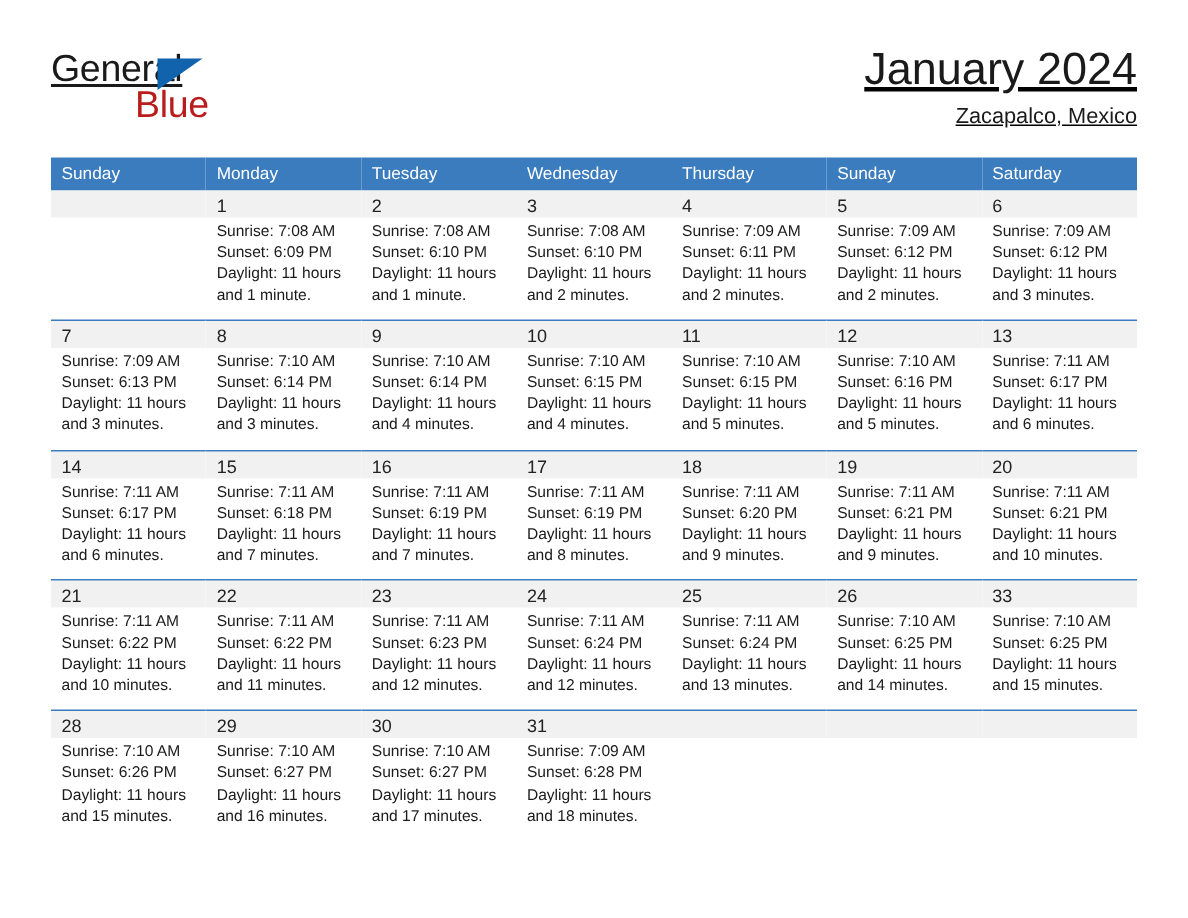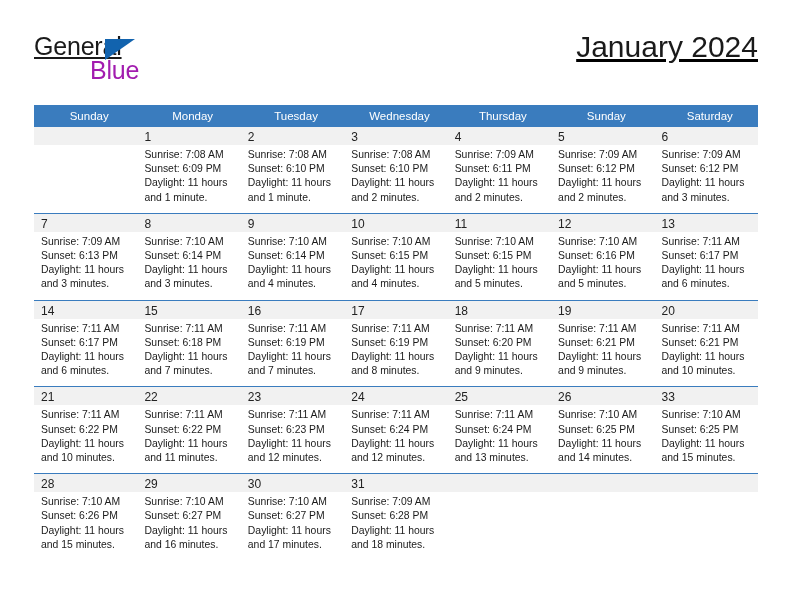--- a/index.html
+++ b/index.html
@@ -55,21 +55,21 @@
     height: 0;
     border-left: 30px solid #1263ae;
     border-bottom: 21px solid transparent;
   }
   .logo-blue {
     position: absolute;
     left: 56px;
     top: 24px;
     font-size: 25px;
     letter-spacing: -0.2px;
-    color: #a21caf;
+    color: #b91c1c;
     font-family: "Liberation Sans", sans-serif;
   }
 
   .title-block {
     position: absolute;
     right: 0;
     top: 0;
     text-align: right;
     text-decoration: underline;
   }
@@ -94,21 +94,21 @@
     top: 105px;
     width: 724px;
     border-collapse: collapse;
     table-layout: fixed;
   }
   .calendar th {
     background: #3a7cbe;
     color: #ffffff;
     font-size: 11.5px;
     font-weight: normal;
-    text-align: center;
+    text-align: left;
     padding: 5px 0 5px 7px;
     height: 11px;
     border: none;
   }
   .week-row > td {
     padding: 0;
     vertical-align: top;
     border-top: 1px solid #3a7cbe;
     border-bottom: none;
     border-left: none;
@@ -152,20 +152,21 @@
   <div class="header">
 
     <div class="logo">
       <span class="logo-general">General</span>
       <span class="logo-triangle"></span>
       <span class="logo-blue">Blue</span>
     </div>
 
     <div class="title-block">
       <div class="cal-title">January 2024</div>
+      <div class="cal-subtitle">Zacapalco, Mexico</div>
     </div>
 
   </div>
 
   <table class="calendar">
     <colgroup>
       <col style="width:14.2857%">
         <col style="width:14.2857%">
         <col style="width:14.2857%">
       <col style="width:14.2857%">

